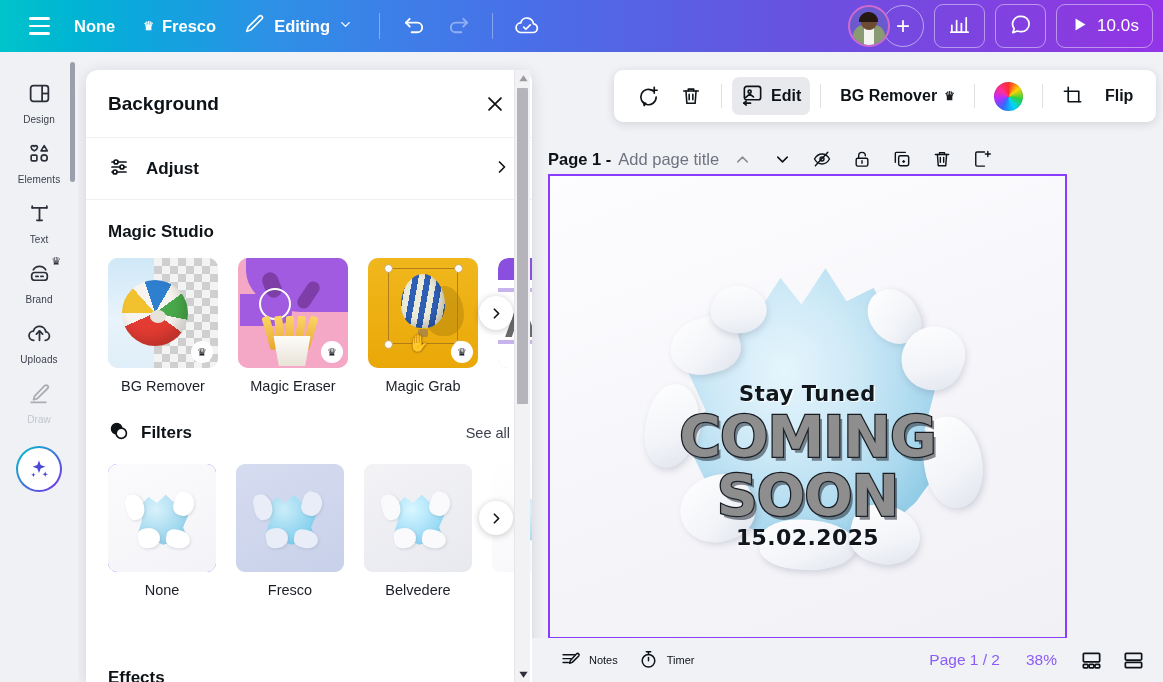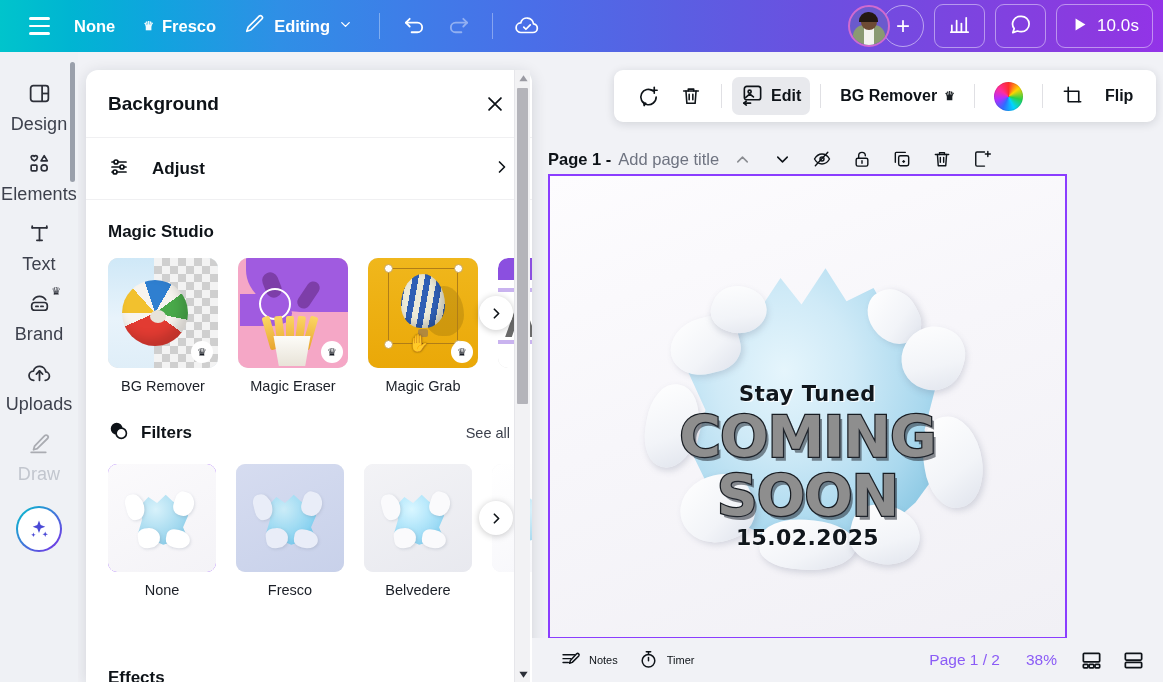--- a/index.html
+++ b/index.html
@@ -72,21 +72,21 @@
   
   .rail {
     position: absolute; left: 0; top: 52px; width: 78px; height: 630px;
     background: #eff1f5; display: flex; flex-direction: column; align-items: center;
     padding-top: 20px; z-index: 30;
   }
   .rail-item {
     width: 66px; display: flex; flex-direction: column; align-items: center;
     gap: 4px; padding: 9px 0 7px; border-radius: 8px; cursor: pointer; position: relative;
   }
-  .rail-label { font-size: 18px; color: #3d414d; letter-spacing: .1px; }
+  .rail-label { font-size: 10px; color: #3d414d; letter-spacing: .1px; }
   .rail-item.disabled .rail-label { color: #c2c6ce; }
   .rail-item.disabled svg { opacity: .35; }
   .rail-crown { position: absolute; right: 11px; top: 3px; font-size: 11px; color: #2c2f38; }
   .magic-fab {
     width: 46px; height: 46px; border-radius: 50%; background: #fff;
     border: 2px solid transparent;
     background-image: linear-gradient(#fff,#fff), linear-gradient(135deg,#00c4cc,#7d2ae8);
     background-origin: border-box; background-clip: content-box, border-box;
     display: flex; align-items: center; justify-content: center; margin-top: 14px; cursor: pointer;
   }
@@ -108,21 +108,21 @@
   }
   .panel-title { font-size: 19px; font-weight: 700; color: #0e1318; }
   .panel-x {
     margin-left: auto; width: 34px; height: 34px; border-radius: 50%;
     display: flex; align-items: center; justify-content: center; cursor: pointer;
   }
   .adjust-row {
     height: 62px; display: flex; align-items: center; padding: 0 20px 0 22px;
     cursor: pointer; border-bottom: 1px solid #f0f0f2;
   }
-  .adjust-label { font-size: 17px; font-weight: 700; color: #0e1318; margin-left: 20px; }
+  .adjust-label { font-size: 17px; font-weight: 700; color: #0e1318; margin-left: 14px; }
   .chev-r { margin-left: auto; color: #2b2f38; }
   .sect { padding: 22px 22px 0 22px; }
   .sect-head { display: flex; align-items: center; }
   .sect-title { font-size: 17px; font-weight: 700; color: #0e1318; }
   .sect-title.with-icon { margin-left: 11px; }
   .see-all { margin-left: auto; font-size: 14.5px; color: #3d414d; cursor: pointer; }
 
   .thumb-row { display: flex; gap: 20px; margin-top: 16px; position: relative; }
   .thumb-cell { width: 110px; flex: none; cursor: pointer; }
   .thumb {

